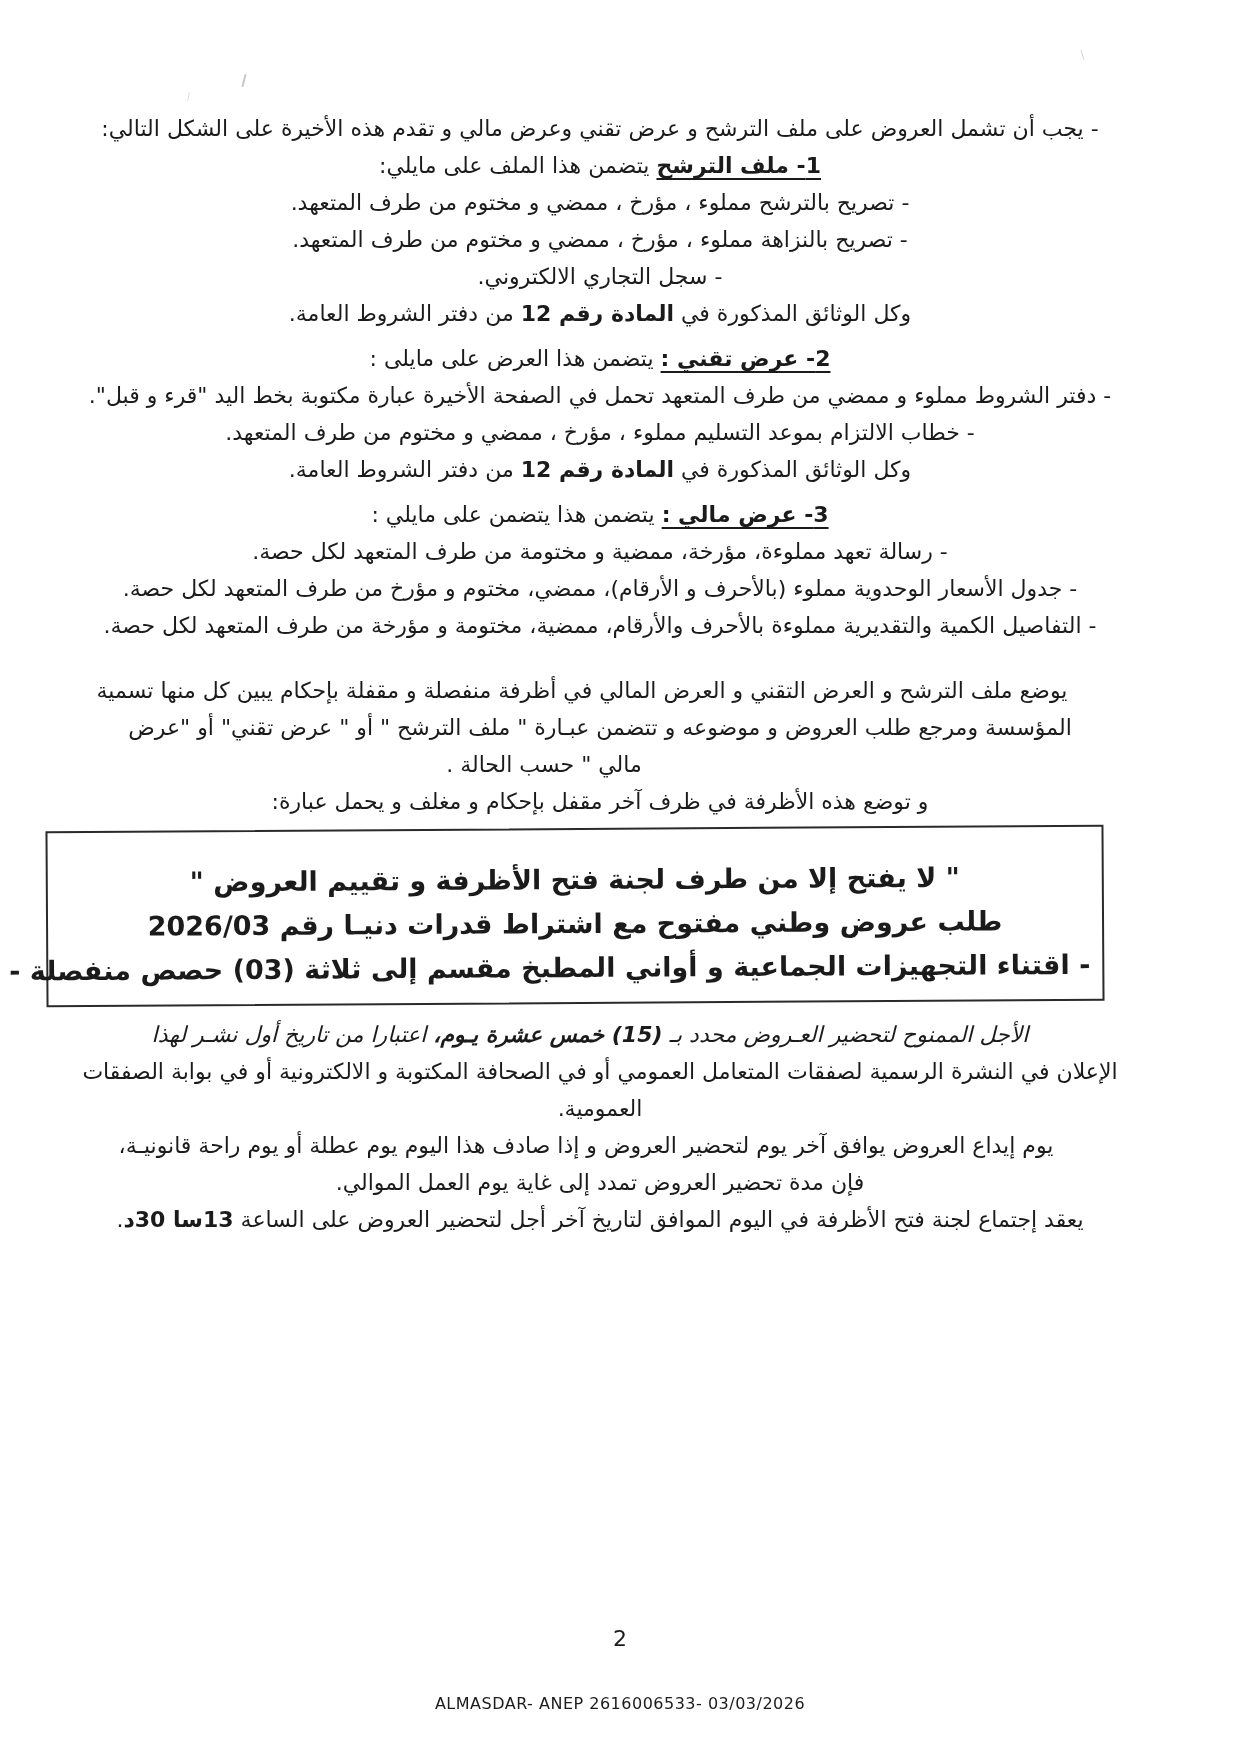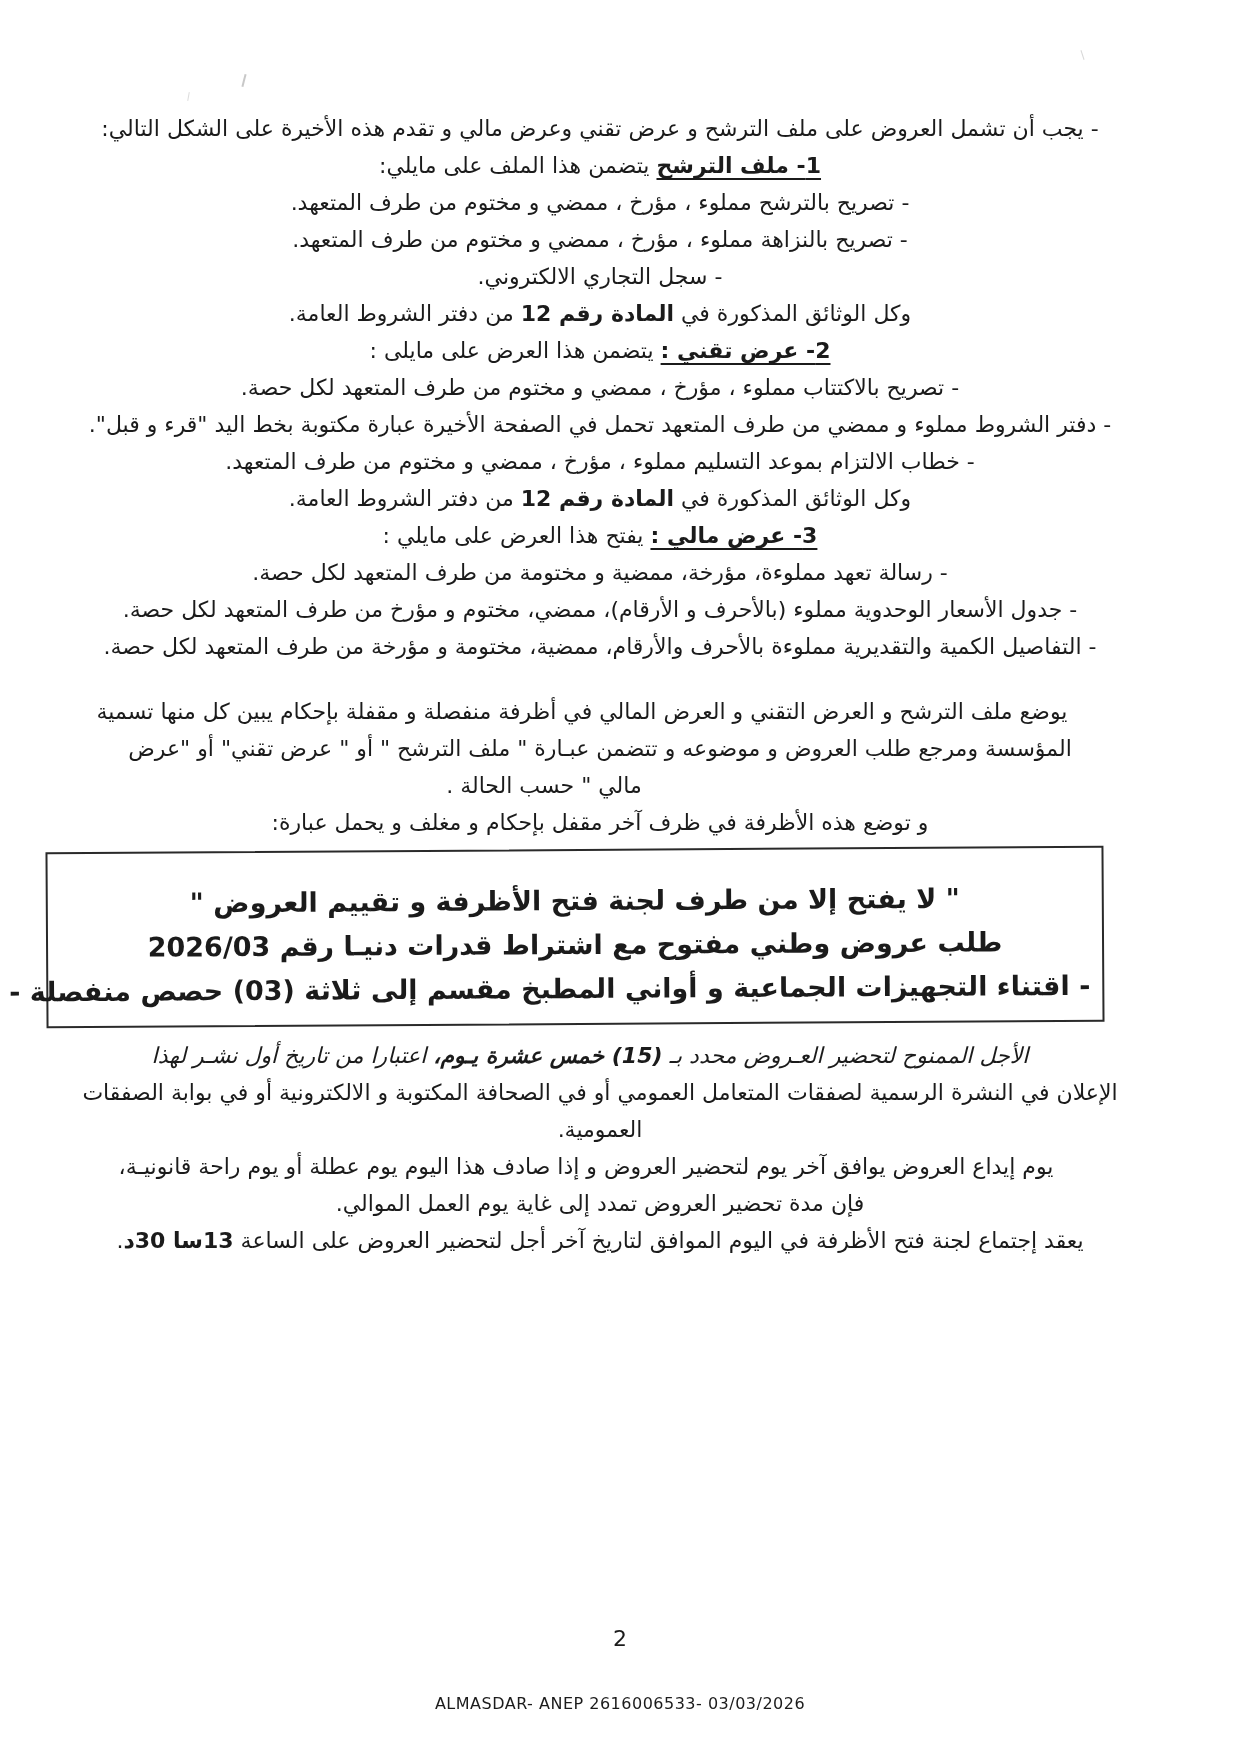--- a/index.html
+++ b/index.html
@@ -16,21 +16,21 @@
   .line {
     margin: 0;
     font-size: 22px;
     line-height: 37px;
     text-align: center;
     white-space: nowrap;
   }
   .bold { font-weight: bold; }
   .u { text-decoration: underline; text-underline-offset: 5px; text-decoration-thickness: 2px; }
   .gap-lg  { }
-  .gap-sm  { }
+  .gap-sm  { margin-top: 8px; }
   .gap-md  { margin-top: 28px; }
   .gap-md2 { }
   .ind20 { padding-right: 20px; font-style: italic; }
   .ind28 { padding-right: 28px; }
   .ind36 { padding-right: 36px; }
   .wrap-last { padding-right: 112px; }
   .center { text-align: center; }
   .notice-box {
     margin: 8px 38px 12px -12px;
     border: 2px solid #2a2a2a;
@@ -72,26 +72,25 @@
 
     <p class="line">- يجب أن تشمل العروض على ملف الترشح و عرض تقني وعرض مالي و تقدم هذه الأخيرة على الشكل التالي:</p>
 
     <p class="line gap-lg"><span class="bold u">1- ملف الترشح</span><span> يتضمن هذا الملف على مايلي:</span></p>
     <p class="line">- تصريح بالترشح مملوء ، مؤرخ ، ممضي و مختوم من طرف المتعهد.</p>
     <p class="line">- تصريح بالنزاهة مملوء ، مؤرخ ، ممضي و مختوم من طرف المتعهد.</p>
     <p class="line">- سجل التجاري الالكتروني.</p>
     <p class="line"><span>وكل الوثائق المذكورة في </span><span class="bold">المادة رقم 12</span><span> من دفتر الشروط العامة.</span></p>
 
     <p class="line gap-sm"><span class="bold u">2- عرض تقني :</span><span> يتضمن هذا العرض على مايلى :</span></p>
-    <p class="line">- تصريح بالاكتتاب مملوء ، مؤرخ ، ممضي و مختوم من طرف المتعهد لكل حصة.</p>
     <p class="line">- دفتر الشروط مملوء و ممضي من طرف المتعهد تحمل في الصفحة الأخيرة عبارة مكتوبة بخط اليد "قرء و قبل".</p>
     <p class="line">- خطاب الالتزام بموعد التسليم مملوء ، مؤرخ ، ممضي و مختوم من طرف المتعهد.</p>
     <p class="line"><span>وكل الوثائق المذكورة في </span><span class="bold">المادة رقم 12</span><span> من دفتر الشروط العامة.</span></p>
 
-    <p class="line gap-sm"><span class="bold u">3- عرض مالي :</span><span> يفتح هذا العرض على مايلي :</span></p>
+    <p class="line gap-sm"><span class="bold u">3- عرض مالي :</span><span> يتضمن هذا يتضمن على مايلي :</span></p>
     <p class="line">- رسالة تعهد مملوءة، مؤرخة، ممضية و مختومة من طرف المتعهد لكل حصة.</p>
     <p class="line">- جدول الأسعار الوحدوية مملوء (بالأحرف و الأرقام)، ممضي، مختوم و مؤرخ من طرف المتعهد لكل حصة.</p>
     <p class="line">- التفاصيل الكمية والتقديرية مملوءة بالأحرف والأرقام، ممضية، مختومة و مؤرخة من طرف المتعهد لكل حصة.</p>
 
     <p class="line gap-md ind36">يوضع ملف الترشح و العرض التقني و العرض المالي في أظرفة منفصلة و مقفلة بإحكام يبين كل منها تسمية</p>
     <p class="line">المؤسسة ومرجع طلب العروض و موضوعه و تتضمن عبـارة " ملف الترشح " أو " عرض تقني" أو "عرض</p>
     <p class="line wrap-last">مالي " حسب الحالة .</p>
 
     <p class="line gap-md2">و توضع هذه الأظرفة في ظرف آخر مقفل بإحكام و مغلف و يحمل عبارة:</p>
 

